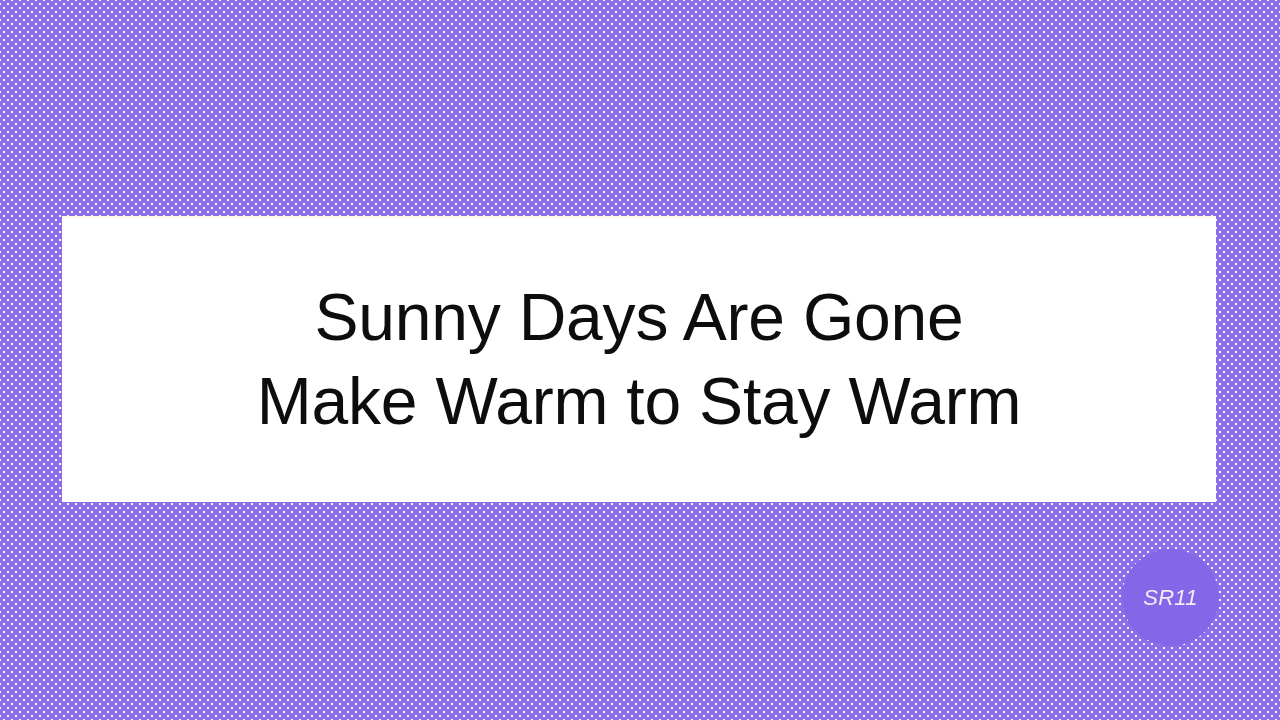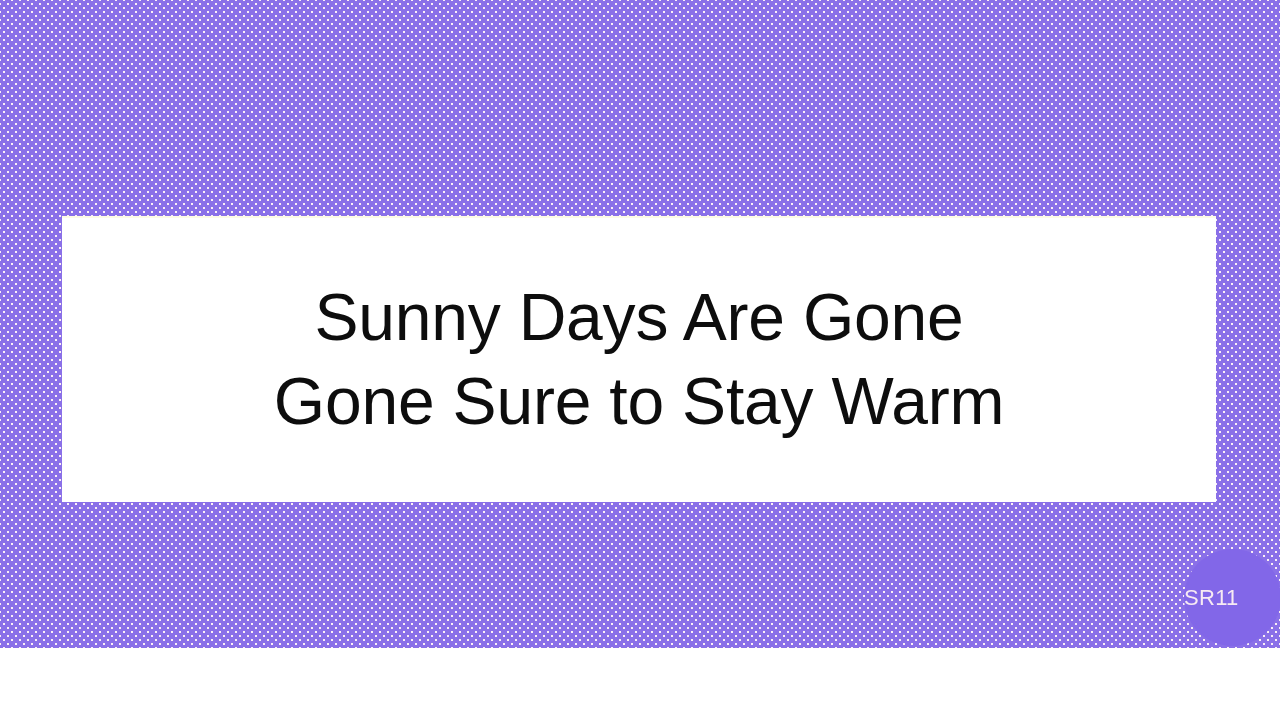--- a/index.html
+++ b/index.html
@@ -8,21 +8,21 @@
     padding: 0;
     background: #ffffff;
   }
   body {
     font-family: "Liberation Sans", sans-serif;
   }
 
   #slide {
     position: relative;
     width: 1280px;
-    height: 648px;
+    height: 720px;
     overflow: hidden;
     background-color: #4c1d95;
   }
 
   
   #pattern-bg {
     position: absolute;
     left: 0;
     top: 0;
     width: 1280px;
@@ -82,30 +82,31 @@
     -webkit-font-smoothing: antialiased;
   }
   .title-line {
     display: block;
     white-space: nowrap;
   }
 
   
   #badge {
     position: absolute;
-    left: 1184px;
+    left: 1122px;
     top: 549px;
     width: 97px;
     height: 97px;
     border-radius: 50%;
     background: #8267e8;
     z-index: 6;
     display: flex;
     align-items: center;
-    justify-content: flex-start;
+    justify-content: center;
+    font-style: italic;
   }
   #badge-label {
     font-family: "Liberation Sans", sans-serif;
     font-size: 22px;
     font-weight: 400;
     color: #f7eaf3;
     letter-spacing: 0.3px;
     line-height: 1;
   }
 </style>
@@ -113,21 +114,21 @@
 <body>
 
 <div id="slide">
 
   <div id="pattern-bg"></div>
   <div id="pattern-overlay"></div>
 
   <div id="content-card">
     <div id="title-block">
       <span class="title-line">Sunny Days Are Gone</span>
-      <span class="title-line">Gone Sure to Stay Warm</span>
+      <span class="title-line">Make Warm to Stay Warm</span>
     </div>
   </div>
 
   <div id="badge">
     <span id="badge-label">SR11</span>
   </div>
 
 </div>
 
 </body></html>

